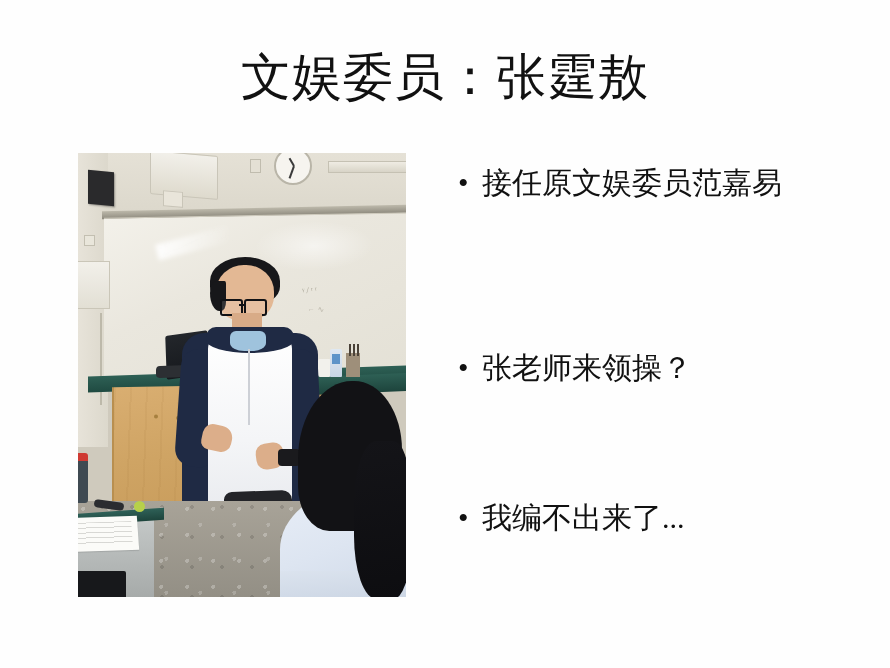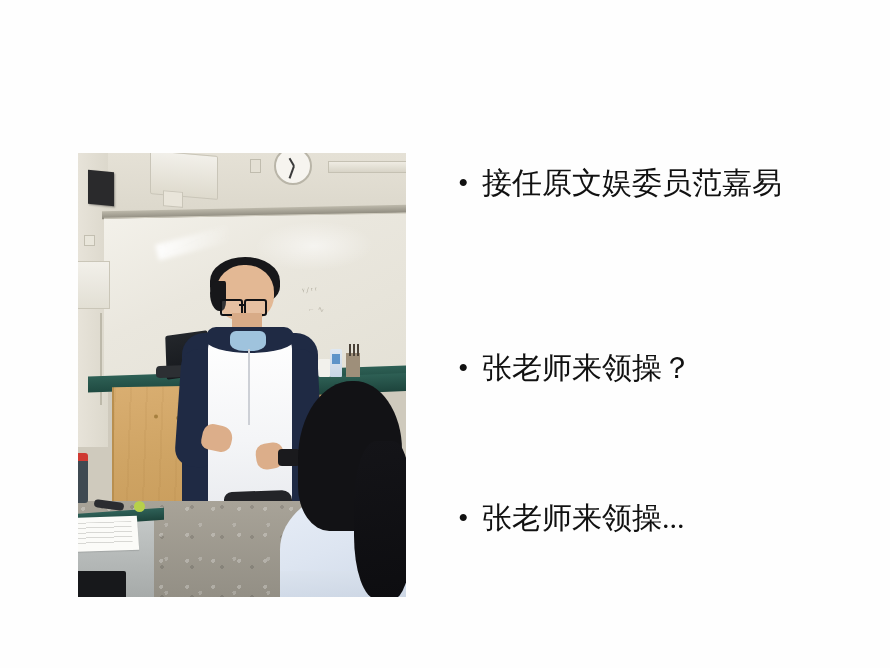--- a/index.html
+++ b/index.html
@@ -522,20 +522,21 @@
     color: #111111;
     width: 332px;
     letter-spacing: 0px;
   }
 </style>
 </head>
 <body style="background: rgb(254, 254, 254);">
 
 <div class="slide">
 
+  <div class="slide-title">文娱委员：张霆敖</div>
 
   <div class="photo-frame">
     <div class="photo-inner">
 
       <div class="wall"></div>
       <div class="wall-left"></div>
 
       <div class="speaker"></div>
       <div class="aircon"></div>
       <div class="wall-switch"></div>
@@ -646,18 +647,18 @@
       <div class="bullet-text">接任原文娱委员范嘉易</div>
     </div>
 
     <div class="bullet-row b2">
       <div class="bullet-dot">•</div>
       <div class="bullet-text">张老师来领操？</div>
     </div>
 
     <div class="bullet-row b3">
       <div class="bullet-dot">•</div>
-      <div class="bullet-text">张老师来领操...</div>
+      <div class="bullet-text">我编不出来了...</div>
     </div>
 
   </div>
 
 </div>
 
 </body></html>

